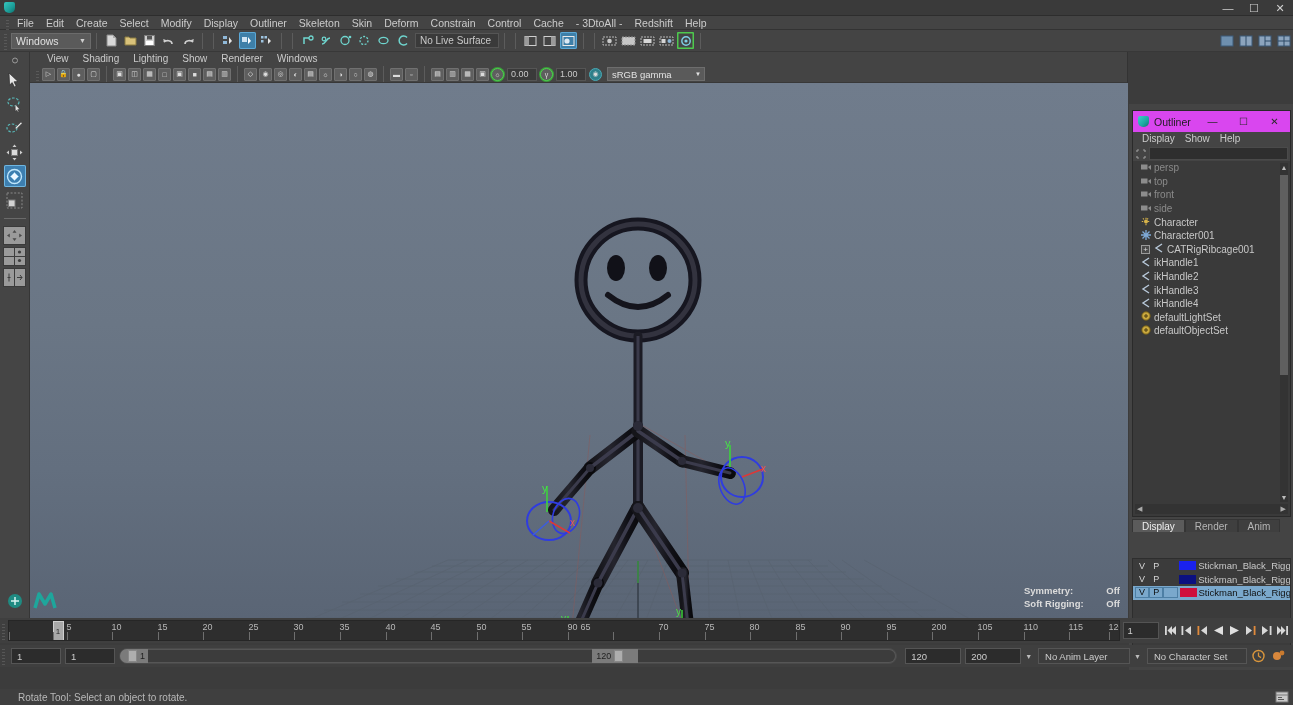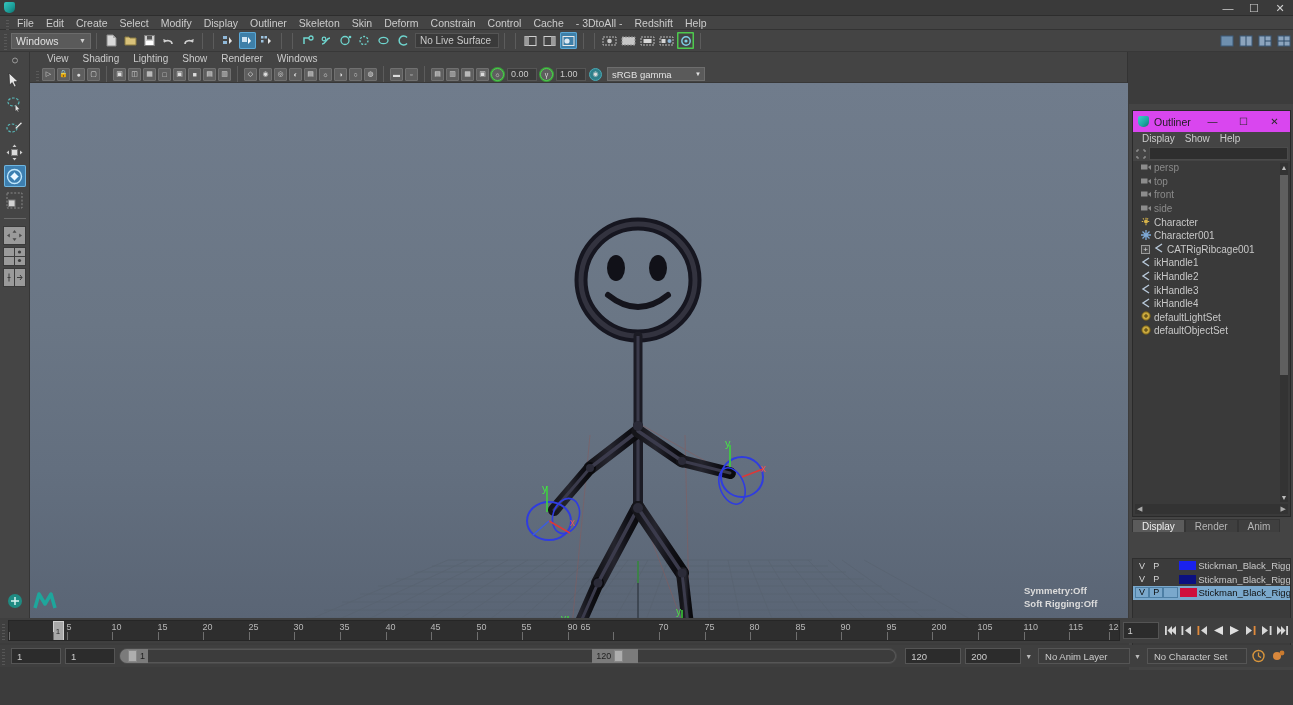--- a/index.html
+++ b/index.html
@@ -128,21 +128,21 @@
   .gamma-sel .caret { position: absolute; right: 3px; font-size: 6px; }
 
   .viewport {
     position: relative; width: 1098px; height: 535px; overflow: hidden;
     background: linear-gradient(to bottom, #6e7a8a 0%, #6a7685 38%, #667282 58%, #5d6878 100%);
   }
   .hud {
     position: absolute; right: 8px; bottom: 8px; text-align: left;
     font-size: 9.5px; color: #dcdcdc; font-weight: bold; line-height: 13px;
   }
-  .hud-row { display: flex; width: 96px; }
+  .hud-row { display: flex; width: 96px; justify-content: space-between; }
 
   
   .rightdock {
     position: absolute; left: 1129px; top: 52px; width: 164px; height: 566px;
     background: #444;
   }
   .outliner-win {
     position: absolute; left: 3px; top: 6px; width: 159px; height: 407px;
     background: #3a3a3a; border: 1px solid #2a2a2a;
   }
@@ -1216,14 +1216,24 @@
     </span>
     <span style="width:16px;height:14px;margin:0 6px 0 4px">
       <svg width="15" height="14" viewBox="0 0 15 14">
           <circle cx="6" cy="7" r="4" fill="#d8873c"></circle>
           <circle cx="11" cy="4" r="2.4" fill="#c97a2e"></circle>
         </svg>
     </span>
   </div>
 
 
+  <div class="statusbar">
+    <span>Rotate Tool: Select an object to rotate.</span>
+    <span class="help-ico">
+      <svg width="14" height="14" viewBox="0 0 14 14">
+          <rect x="1" y="2" width="12" height="10" fill="#c9c9c9" stroke="#7a7a7a"></rect>
+          <path d="M1 5h12" stroke="#7a7a7a"></path>
+          <path d="M3 7.5h4M3 9.5h6" stroke="#5a5a5a" stroke-width="1"></path>
+        </svg>
+    </span>
+  </div>
 
 </div>
 
 </body></html>

